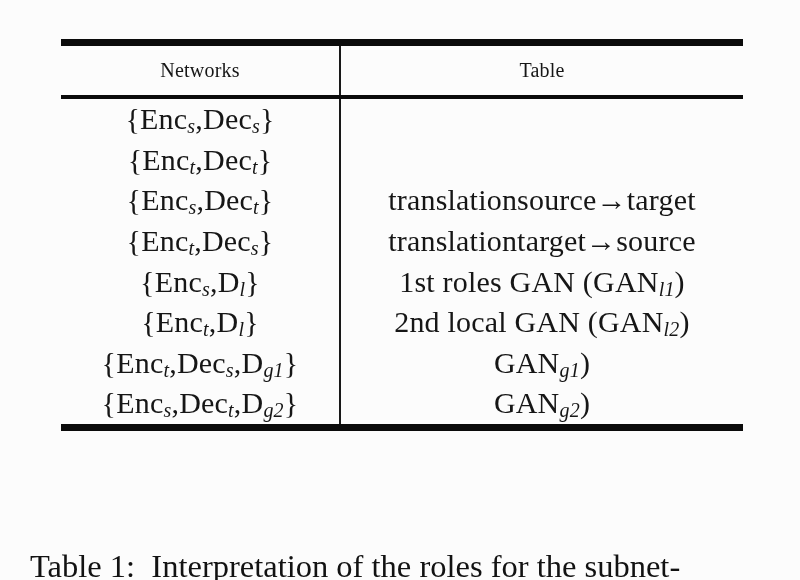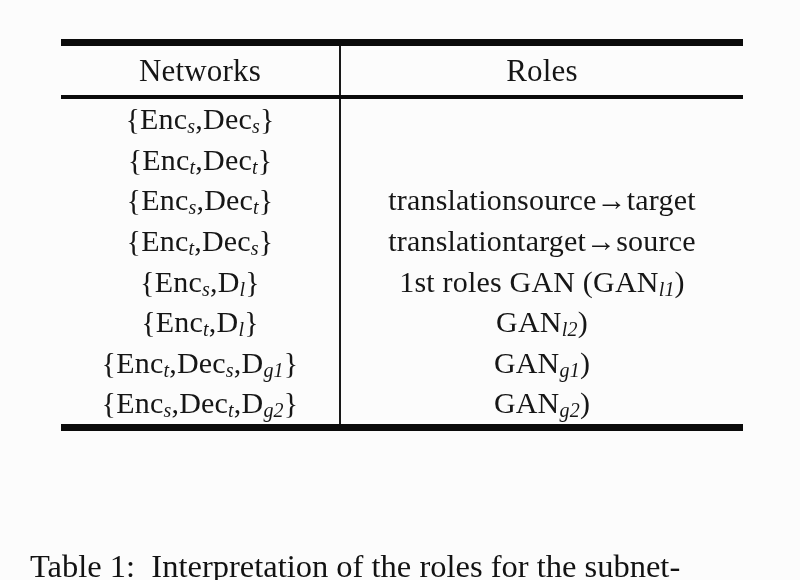--- a/index.html
+++ b/index.html
@@ -39,21 +39,21 @@
     font-size: 30px;
     letter-spacing: 0.2px;
     white-space: nowrap;
   }
   .col-networks {
     width: 280px;
     border-right: 2px solid #181818;
     box-sizing: border-box;
   }
   .col-roles { flex: 1; }
-  .header-cell { font-size: 31px; text-align: center; }
+  .header-cell { font-size: 20px; text-align: center; }
   .math {
     font-family: "Liberation Serif", serif;
   }
   .sub {
     font-style: italic;
     font-size: 20px;
     position: relative;
     top: 7px;
     line-height: 0;
   }
@@ -69,21 +69,21 @@
   }
 </style>
 </head>
 <body>
 
 <div class="page">
 
   <div class="table-wrap">
     <div class="row thead-row">
       <div class="cell col-networks header-cell">Networks</div>
-      <div class="cell col-roles header-cell">Roles</div>
+      <div class="cell col-roles header-cell">Table</div>
     </div>
     <div id="tbody">
         <div class="row body-row">
           <div class="cell col-networks">
             <span>{</span>
             <span class="math">Enc</span>
             <span class="sub">s</span>
             <span>, </span>
             <span class="math">Dec</span>
             <span class="sub">s</span>
@@ -156,20 +156,21 @@
           <div class="cell col-networks">
             <span>{</span>
             <span class="math">Enc</span>
             <span class="sub">t</span>
             <span>, </span>
             <span class="math">D</span>
             <span class="sub">l</span>
             <span>}</span>
           </div>
           <div class="cell col-roles">
+            <span>2nd local GAN (</span>
             <span class="math">GAN</span>
             <span class="sub">l2</span>
             <span>)</span>
           </div>
         </div>
         <div class="row body-row">
           <div class="cell col-networks">
             <span>{</span>
             <span class="math">Enc</span>
             <span class="sub">t</span>

